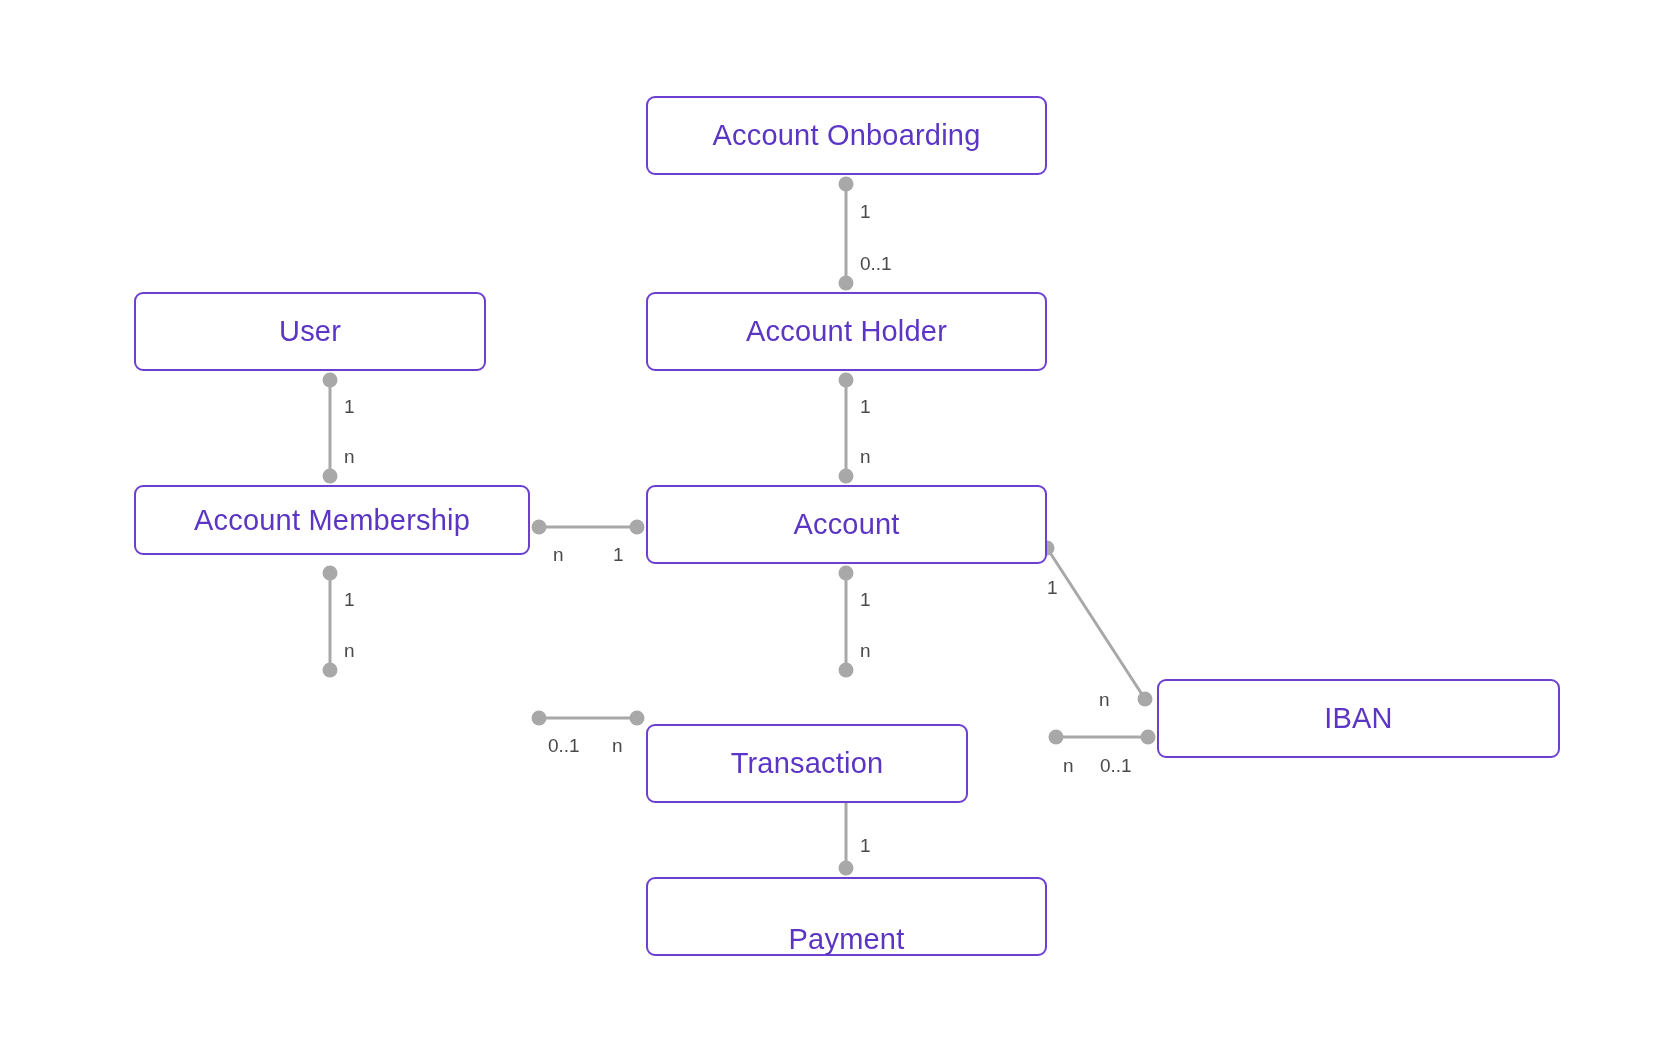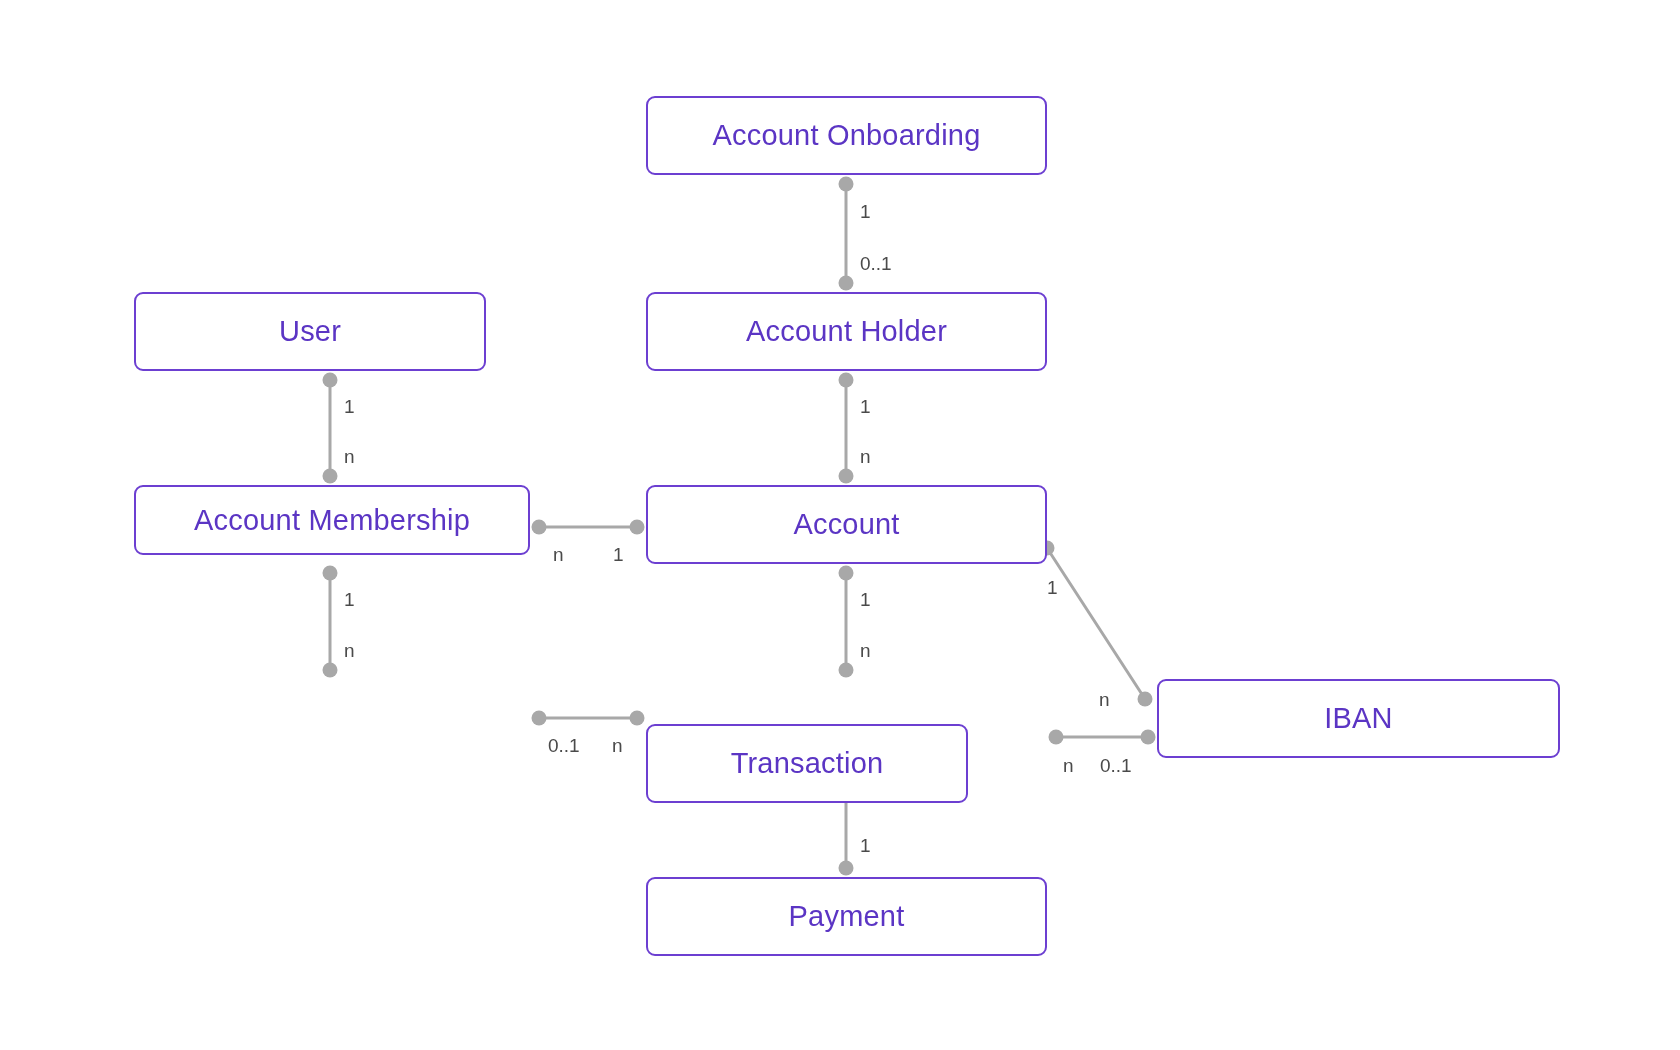--- a/index.html
+++ b/index.html
@@ -143,16 +143,16 @@
     </div>
     <div class="entity" style="left: 646px; top: 485px; width: 401px; height: 79px;">
       <span class="entity-label">Account</span>
     </div>
     <div class="entity" style="left: 646px; top: 679px; width: 322px; height: 79px; margin-top: 45px;">
       <span class="entity-label">Transaction</span>
     </div>
     <div class="entity" style="left: 1157px; top: 679px; width: 403px; height: 79px;">
       <span class="entity-label">IBAN</span>
     </div>
-    <div class="entity" style="left: 646px; top: 877px; width: 401px; height: 79px;">
+    <div class="entity" style="left: 646px; top: 877px; width: 401px; height: 79px; align-items: flex-end;">
       <span class="entity-label">Payment</span>
     </div>
   </div>
 
 </body></html>

